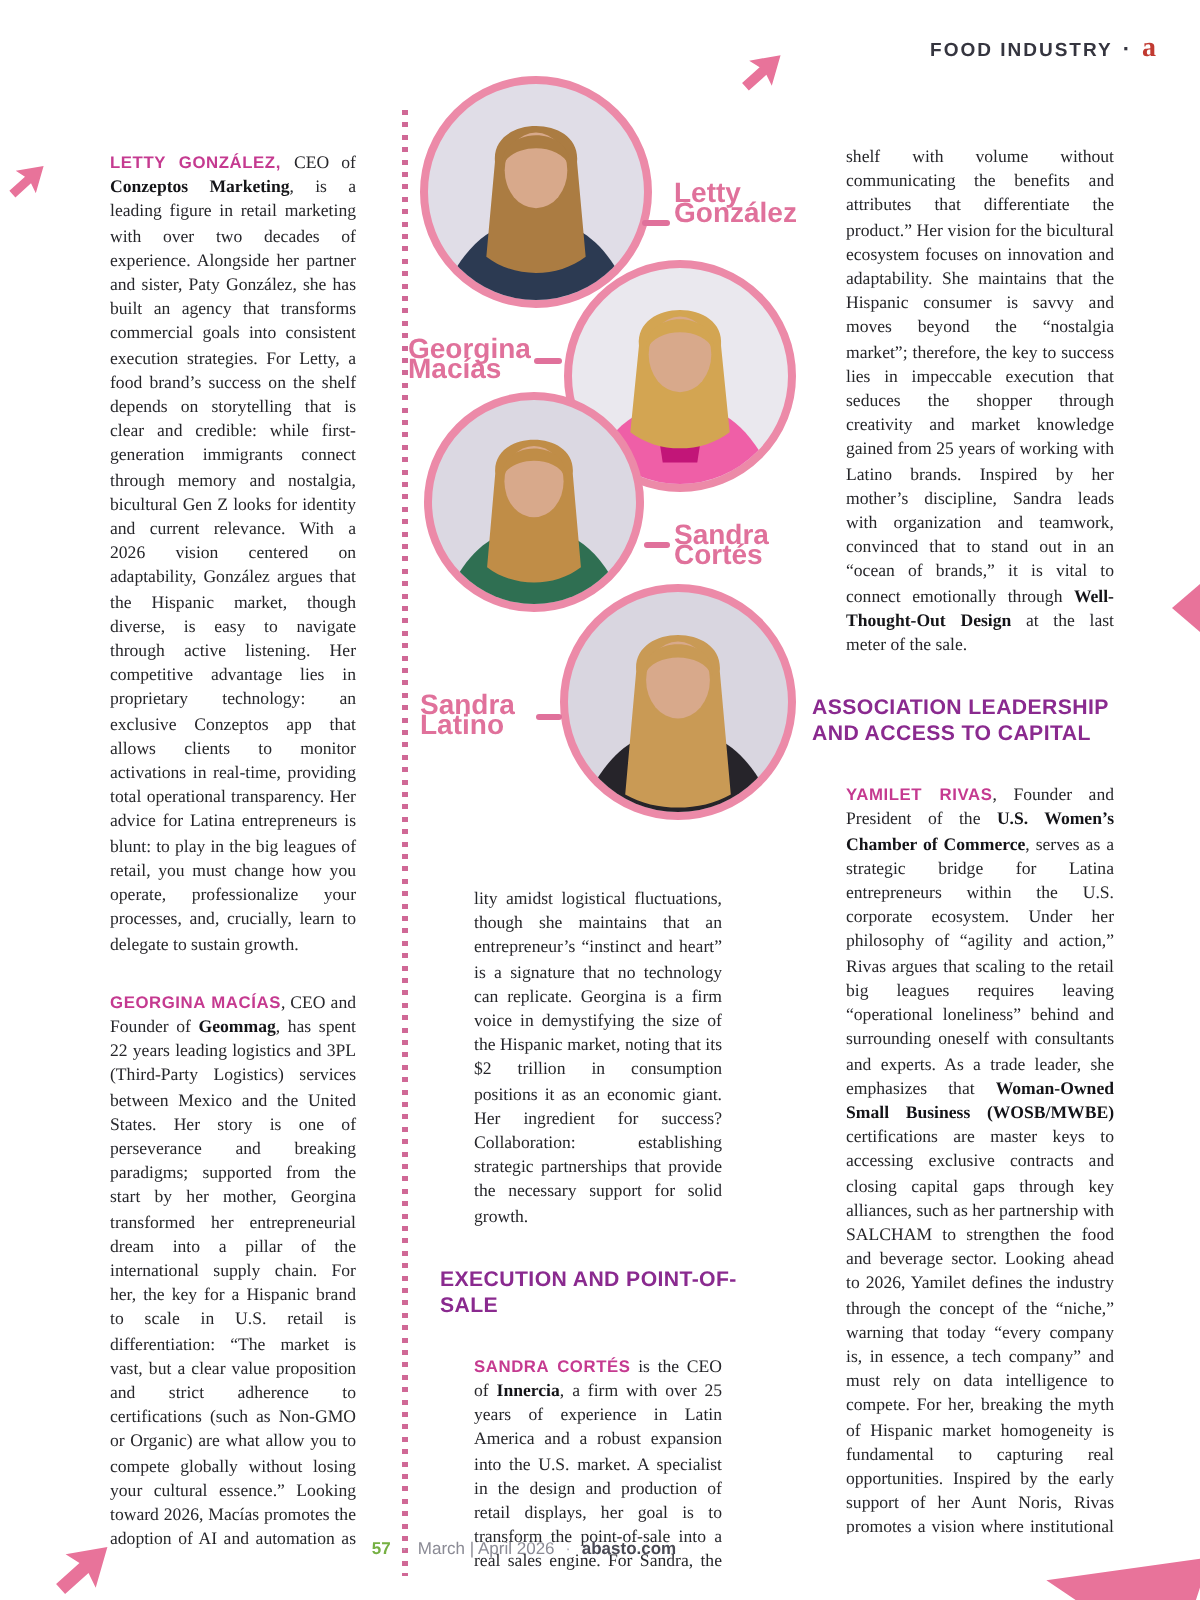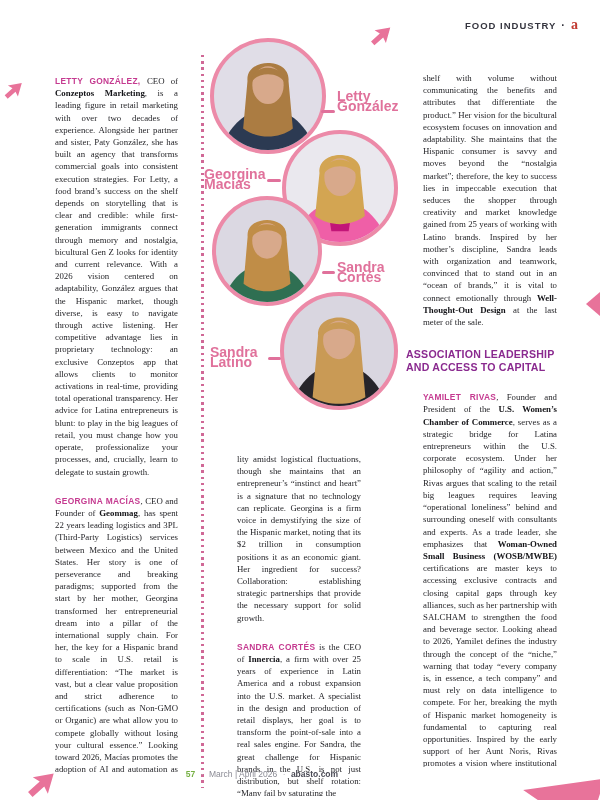--- a/index.html
+++ b/index.html
@@ -31,21 +31,21 @@
     color:#26262a;overflow:hidden;
   }
   .col p{margin:17px;}
   .sec-h{
     font-family:"Liberation Sans",sans-serif;font-weight:bold;
     font-size:10.6px;line-height:13px;color:#8a2a8f;letter-spacing:.2px;
     margin:0 0 10px 0;text-align:left;
   }
   p + .sec-h{margin-top:20px;}
   .col1{left:38px;top:58px;width:157px;height:716px;}
-  .col2{left:220px;top:436px;width:158px;height:360px;}
+  .col2{left:220px;top:426px;width:158px;height:360px;}
   .col3{left:406px;top:55px;width:168px;height:712px;}
   .pname{
     font-family:"Liberation Sans",sans-serif;font-weight:bold;
     font-size:8.4px;color:#c53a90;letter-spacing:.3px;
   }
   .bld{font-weight:bold;color:#141418;}
   .end-dot{color:#76b043;font-size:7px;vertical-align:1px;}
   
   .dotline{
     position:absolute;left:201px;top:55px;width:2.5px;height:733px;
@@ -173,20 +173,21 @@
   <div>Latino</div>
 </div>
 
 <div class="col col1">
   <p><span class="pname">LETTY GONZÁLEZ, </span><span>CEO of </span><span class="bld">Conzeptos Marketing</span><span>, is a leading figure in retail marketing with over two decades of experience. Alongside her partner and sister, Paty González, she has built an agency that transforms commercial goals into consistent execution strategies. For Letty, a food brand’s success on the shelf depends on storytelling that is clear and credible: while first-generation immigrants connect through memory and nostalgia, bicultural Gen Z looks for identity and current relevance. With a 2026 vision centered on adaptability, González argues that the Hispanic market, though diverse, is easy to navigate through active listening. Her competitive advantage lies in proprietary technology: an exclusive Conzeptos app that allows clients to monitor activations in real-time, providing total operational transparency. Her advice for Latina entrepreneurs is blunt: to play in the big leagues of retail, you must change how you operate, professionalize your processes, and, crucially, learn to delegate to sustain growth.</span></p>
   <p><span class="pname">GEORGINA MACÍAS</span><span>, CEO and Founder of </span><span class="bld">Geommag</span><span>, has spent 22 years leading logistics and 3PL (Third-Party Logistics) services between Mexico and the United States. Her story is one of perseverance and breaking paradigms; supported from the start by her mother, Georgina transformed her entrepreneurial dream into a pillar of the international supply chain. For her, the key for a Hispanic brand to scale in U.S. retail is differentiation: “The market is vast, but a clear value proposition and strict adherence to certifications (such as Non-GMO or Organic) are what allow you to compete globally without losing your cultural essence.” Looking toward 2026, Macías promotes the adoption of AI and automation as critical tools for agi-</span></p>
 </div>
 
 <div class="col col2">
   <p><span>lity amidst logistical fluctuations, though she maintains that an entrepreneur’s “instinct and heart” is a signature that no technology can replicate. Georgina is a firm voice in demystifying the size of the Hispanic market, noting that its $2 trillion in consumption positions it as an economic giant. Her ingredient for success? Collaboration: establishing strategic partnerships that provide the necessary support for solid growth.</span></p>
+  <h2 class="sec-h">EXECUTION AND POINT-OF-SALE</h2>
   <p><span class="pname">SANDRA CORTÉS</span><span> is the CEO of </span><span class="bld">Innercia</span><span>, a firm with over 25 years of experience in Latin America and a robust expansion into the U.S. market. A specialist in the design and production of retail displays, her goal is to transform the point-of-sale into a real sales engine. For Sandra, the great challenge for Hispanic brands in the U.S. is not just distribution, but shelf rotation: “Many fail by saturating the</span></p>
 </div>
 
 <div class="col col3">
   <p><span>shelf with volume without communicating the benefits and attributes that differentiate the product.” Her vision for the bicultural ecosystem focuses on innovation and adaptability. She maintains that the Hispanic consumer is savvy and moves beyond the “nostalgia market”; therefore, the key to success lies in impeccable execution that seduces the shopper through creativity and market knowledge gained from 25 years of working with Latino brands. Inspired by her mother’s discipline, Sandra leads with organization and teamwork, convinced that to stand out in an “ocean of brands,” it is vital to connect emotionally through </span><span class="bld">Well-Thought-Out Design</span><span> at the last meter of the sale.</span></p>
   <h2 class="sec-h">ASSOCIATION LEADERSHIP AND ACCESS TO CAPITAL</h2>
   <p><span class="pname">YAMILET RIVAS</span><span>, Founder and President of the </span><span class="bld">U.S. Women’s Chamber of Commerce</span><span>, serves as a strategic bridge for Latina entrepreneurs within the U.S. corporate ecosystem. Under her philosophy of “agility and action,” Rivas argues that scaling to the retail big leagues requires leaving “operational loneliness” behind and surrounding oneself with consultants and experts. As a trade leader, she emphasizes that </span><span class="bld">Woman-Owned Small Business (WOSB/MWBE)</span><span> certifications are master keys to accessing exclusive contracts and closing capital gaps through key alliances, such as her partnership with SALCHAM to strengthen the food and beverage sector. Looking ahead to 2026, Yamilet defines the industry through the concept of the “niche,” warning that today “every company is, in essence, a tech company” and must rely on data intelligence to compete. For her, breaking the myth of Hispanic market homogeneity is fundamental to capturing real opportunities. Inspired by the early support of her Aunt Noris, Rivas promotes a vision where institutional structure and specialized knowledge transform individual effort into scalable, sustainable success.</span><span class="end-dot">●</span></p>
 </div>
 
 <div class="mag-footer">

